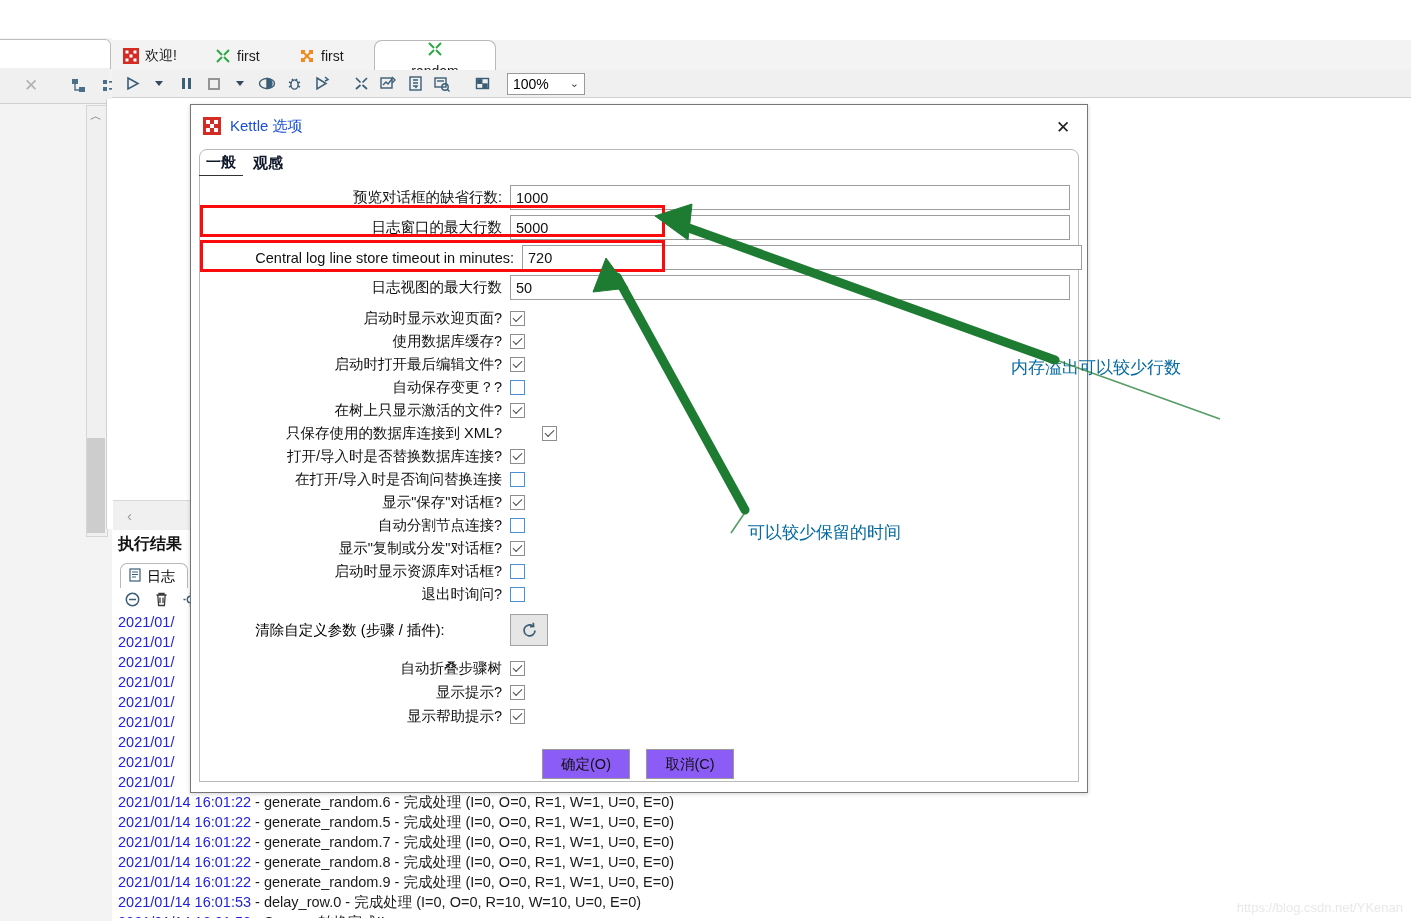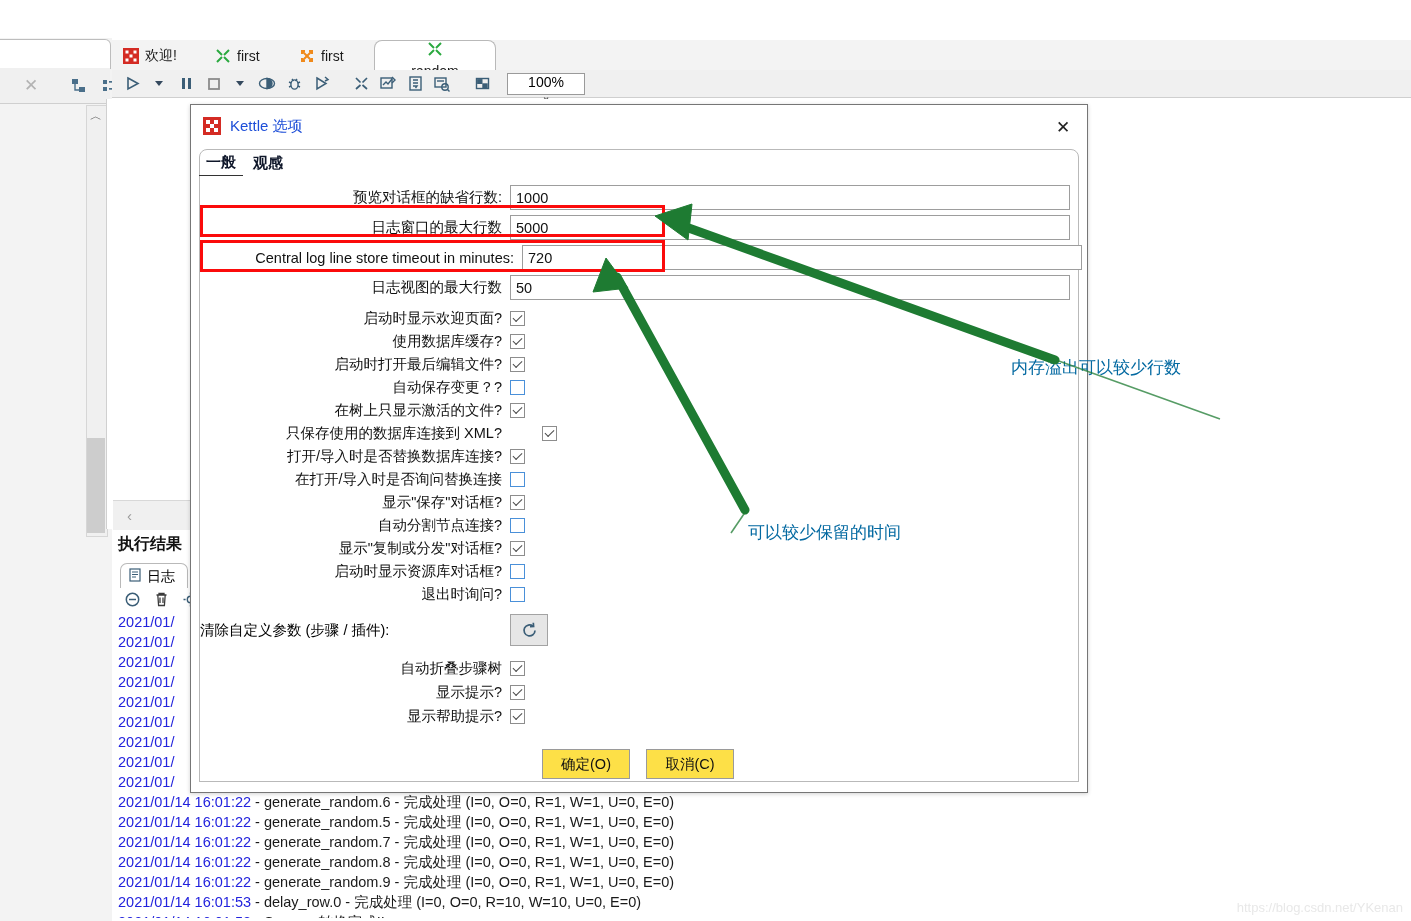--- a/index.html
+++ b/index.html
@@ -42,21 +42,21 @@
   .tab-close{color:#8a8a8a;font-size:12px;margin-left:3px;}
   .tabicon{width:16px;height:16px;flex:none;position:relative;}
 
   
   #toolbar{left:112px;top:70px;width:1299px;height:28px;background:#f0f0f0;border-bottom:1px solid #cfcfcf;
     display:flex;align-items:center;padding-left:8px;box-sizing:border-box;gap:3px;}
   .tbtn{width:24px;height:22px;display:flex;align-items:center;justify-content:center;color:#3b5e77;}
   .tsep{width:10px;}
   .caret{width:0;height:0;border-left:4px solid transparent;border-right:4px solid transparent;border-top:5px solid #34495e;}
   #zoom-combo{margin-left:10px;width:78px;height:22px;background:#fff;border:1px solid #9a9a9a;
-    display:flex;align-items:center;justify-content:space-between;padding:0 5px;box-sizing:border-box;font-size:14px;flex-direction:column;}
+    display:flex;align-items:center;justify-content:space-between;padding:0 5px;box-sizing:border-box;font-size:14px;}
 
   
   #canvas{left:113px;top:99px;width:1297px;height:430px;background:#ffffff;border-right:0;}
   #canvas-left-edge{left:106px;top:99px;width:7px;height:430px;background:#ffffff;border-left:1px solid #d0d0d0;border-right:1px solid #d0d0d0;}
   #canvas-bottom{left:113px;top:500px;width:190px;height:30px;background:#f0f0f0;border-top:1px solid #d8d8d8;
     display:flex;align-items:center;padding-left:14px;box-sizing:border-box;color:#9b9b9b;font-size:15px;}
 
   
   #results{left:112px;top:530px;width:1299px;height:391px;background:#ffffff;}
   #results-title{left:118px;top:534px;font-weight:bold;font-size:16px;color:#111;}
@@ -101,27 +101,27 @@
   .clabel{width:310px;text-align:right;padding-right:8px;box-sizing:border-box;font-size:14.5px;color:#111;}
   .cbox{width:15px;height:15px;border:1px solid #8d8d8d;background:#fff;box-sizing:border-box;
     display:flex;align-items:center;justify-content:center;}
   .cbox.on{border-color:#8d8d8d;}
   .cbox.on::after{content:"";width:8px;height:4px;border-left:1.6px solid #4a4a4a;border-bottom:1.6px solid #4a4a4a;
     transform:rotate(-45deg) translate(1px,-1px);}
   .cbox.off{border-color:#4a90d9;}
 
   
   #refresh-row{position:absolute;left:0;top:537px;width:878px;height:34px;display:flex;align-items:center;}
-  #refresh-label{width:310px;text-align:left;padding-right:10px;box-sizing:border-box;font-size:14.5px;}
+  #refresh-label{width:310px;text-align:center;padding-right:10px;box-sizing:border-box;font-size:14.5px;}
   #refresh-btn{width:36px;height:30px;background:#e6e6e6;border:1px solid #a3a3a3;
     display:flex;align-items:center;justify-content:center;color:#3b5e77;}
 
   
   #dlg-footer{position:absolute;left:0;bottom:0;width:894px;height:56px;display:flex;align-items:center;justify-content:center;gap:16px;}
-  .dbtn{min-width:88px;height:30px;background:#fde047;border:1px solid #9a9a9a;
+  .dbtn{min-width:88px;height:30px;background:#8b5cf6;border:1px solid #9a9a9a;
     display:flex;align-items:center;justify-content:center;font-size:14.5px;color:#111;padding:0 12px;box-sizing:border-box;}
 
   
   .redbox{position:absolute;border:3px solid #fb0b0b;box-sizing:border-box;pointer-events:none;}
 
   
   .annot{position:absolute;color:#0369a1;font-size:17px;white-space:nowrap;}
 
   
   #overlay{position:absolute;left:0;top:0;width:1411px;height:921px;pointer-events:none;}

